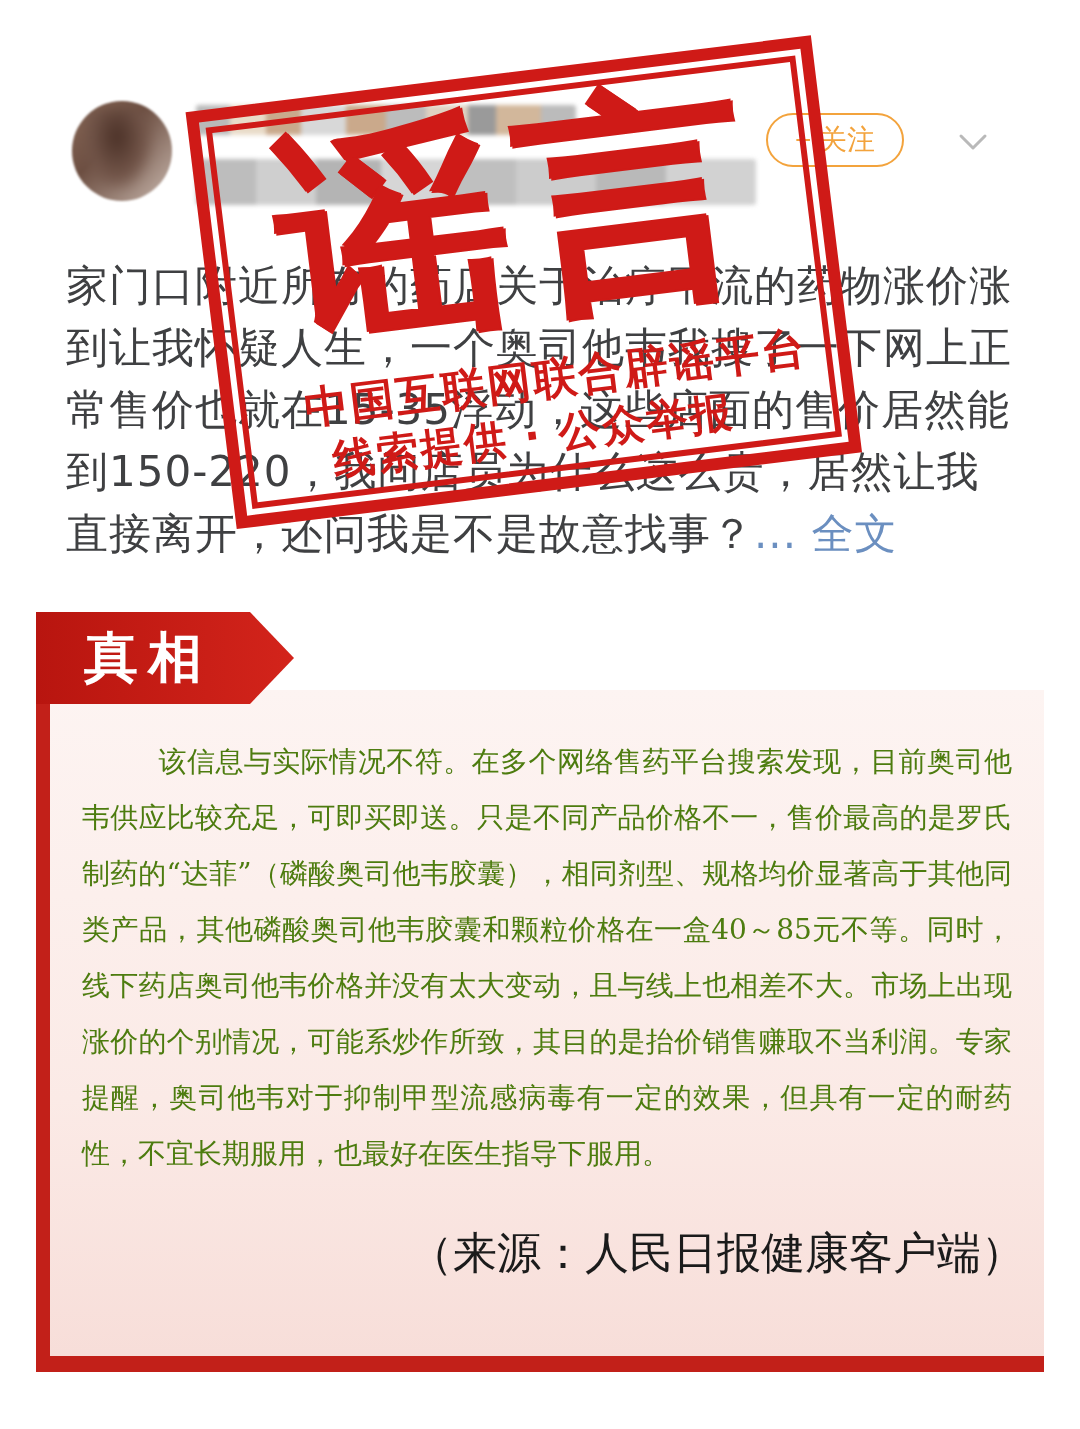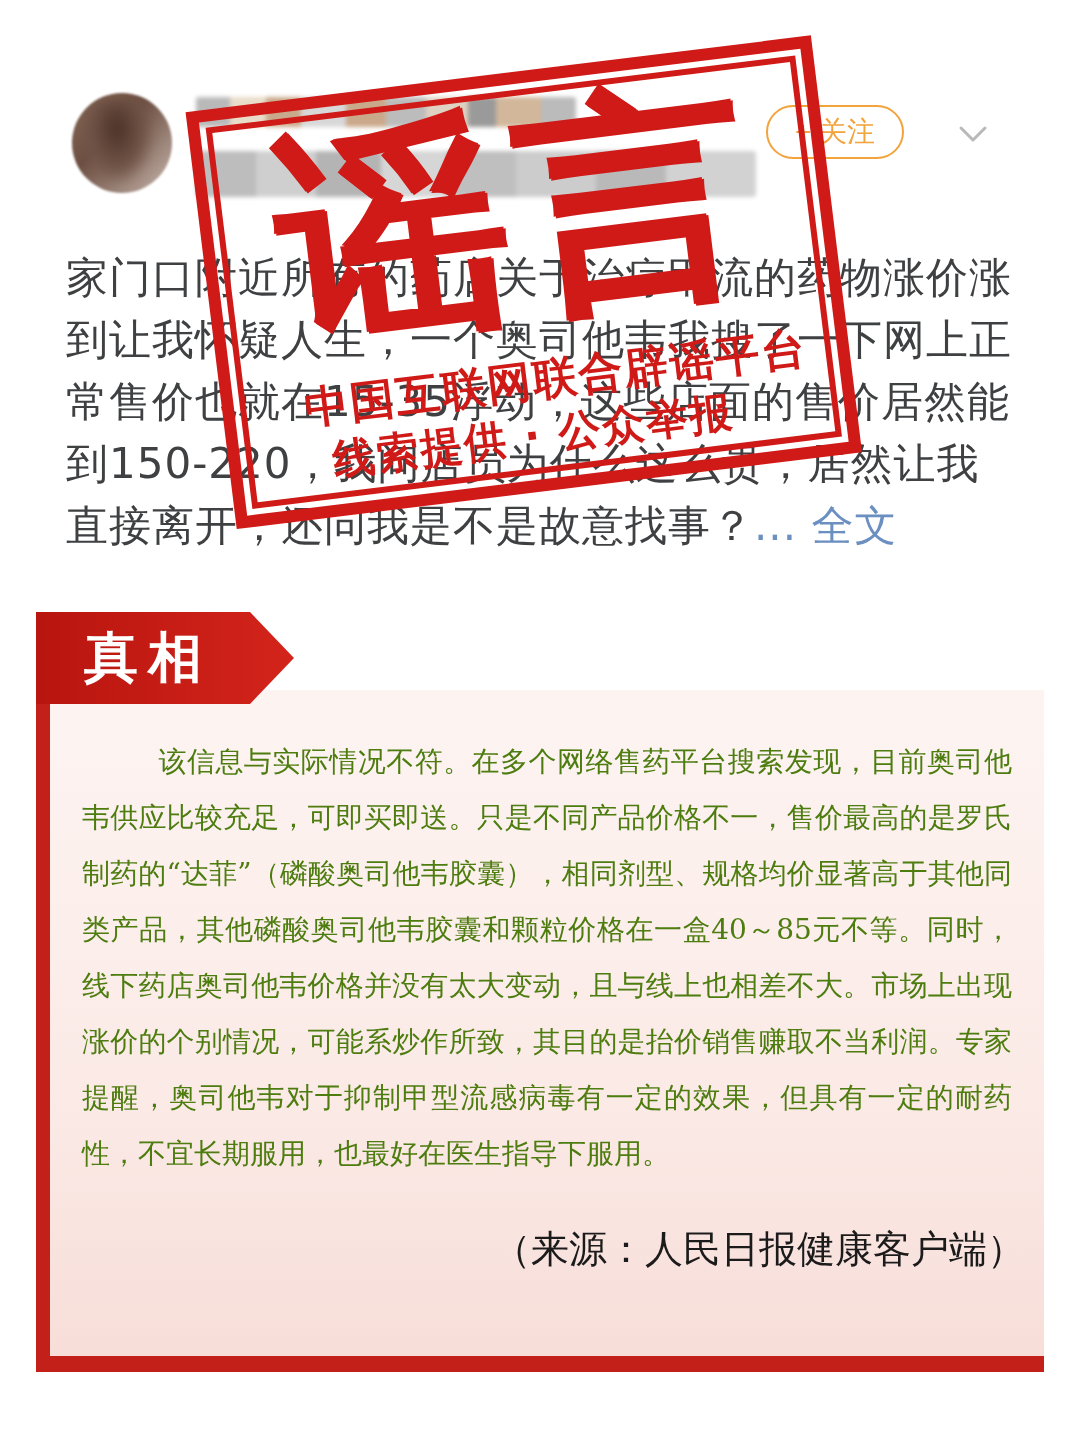--- a/index.html
+++ b/index.html
@@ -12,21 +12,21 @@
     height: 1429px;
     position: relative;
     font-family: "Liberation Sans", "DejaVu Sans", sans-serif;
     overflow: hidden;
   }
 
   
   .post-card {
     position: absolute;
     left: 56px;
-    top: 71px;
+    top: 79px;
     width: 968px;
     height: 500px;
     background: #ffffff;
   }
 
   .post-header {
     position: relative;
     height: 120px;
   }
 
@@ -243,21 +243,21 @@
     color: #4d7c0f;
     text-align: justify;
     font-family: "DejaVu Serif", "Liberation Serif", serif;
     letter-spacing: 0px;
   }
   .truth-text .indent { display: inline-block; width: 76px; }
   .truth-source {
     position: absolute;
     right: 30px;
     top: 612px;
-    font-size: 38px;
+    font-size: 44px;
     color: #1b1b1b;
     font-family: Liberation Mono, monospace;
   }
 </style>
 </head>
 <body>
 
 <div class="post-card">
 
   <div class="post-header">

